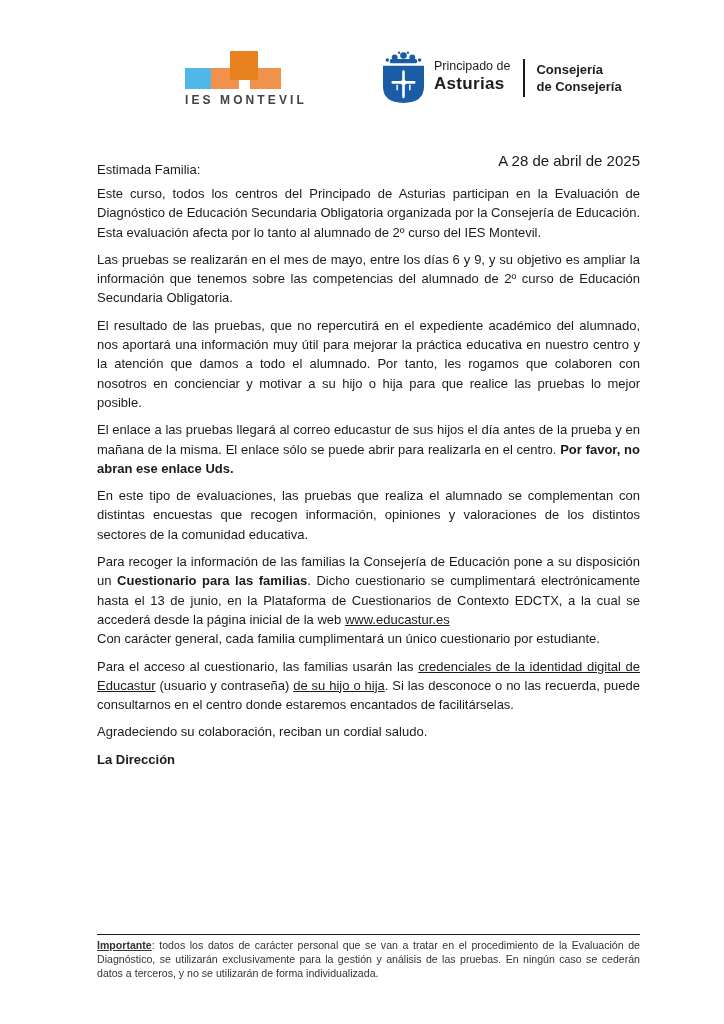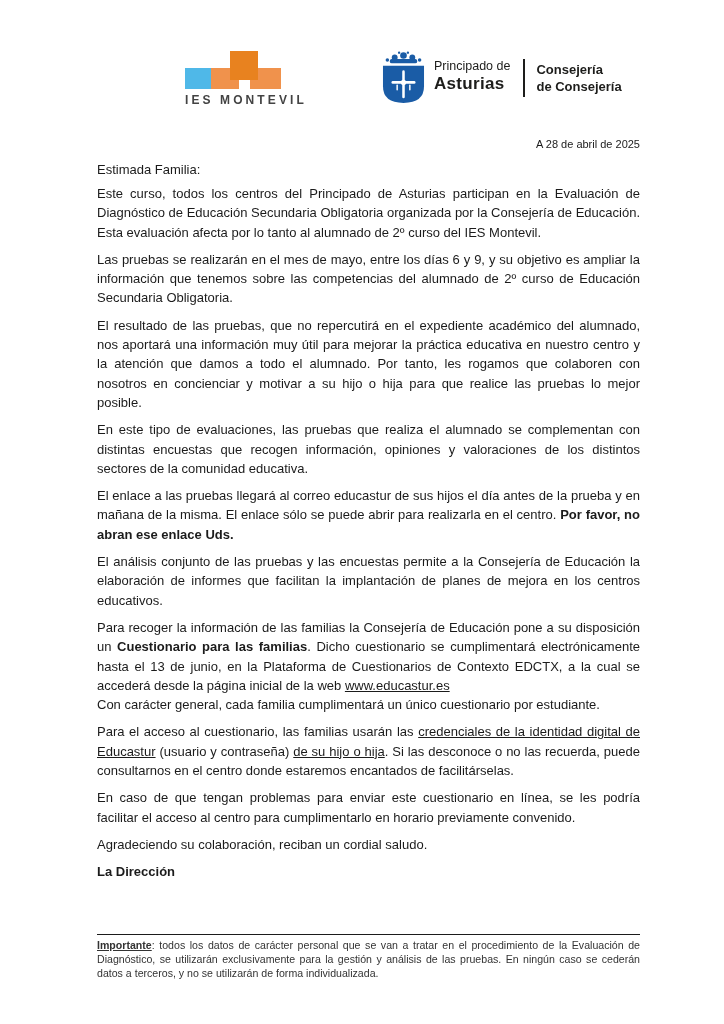--- a/index.html
+++ b/index.html
@@ -26,21 +26,21 @@
   }
   
   .ast-logo{position:absolute;left:382px;top:51px;display:flex;align-items:center;}
   .ast-shield{flex:0 0 auto;}
   .ast-names{margin-left:9px;color:#1d1d1b;}
   .ast-line1{font-size:12.5px;font-weight:normal;line-height:13px;}
   .ast-line2{font-size:17px;font-weight:bold;line-height:22px;letter-spacing:.3px;}
   .ast-divider{width:2px;height:38px;background:#1d1d1b;margin:0 11px 0 13px;}
   .ast-dept{font-size:13px;font-weight:bold;color:#1d1d1b;line-height:17px;}
   
-  .date{position:absolute;top:138px;right:84px;font-size:11px;}
+  .date{position:absolute;top:152px;right:84px;font-size:15px;}
   .greeting{position:absolute;top:162px;left:97px;font-size:13px;}
   .body{
     position:absolute;top:184px;left:97px;width:543px;
     font-size:13px;line-height:19.3px;
   }
   .body p{margin:0 0 8px;text-align:justify;}
   .b{font-weight:bold;}
   .u{text-decoration:underline;}
   
   .footer{position:absolute;left:97px;top:934px;width:543px;}
@@ -98,26 +98,24 @@
       <div>de Consejería</div>
     </div>
   </div>
 
   <div class="date">A 28 de abril de 2025</div>
   <div class="greeting">Estimada Familia:</div>
   <div class="body" id="paragraphs">
       <p><span>Este curso, todos los centros del Principado de Asturias participan en la Evaluación de Diagnóstico de Educación Secundaria Obligatoria organizada por la Consejería de Educación. Esta evaluación afecta por lo tanto al alumnado de 2º curso del IES Montevil.</span></p>
       <p><span>Las pruebas se realizarán en el mes de mayo, entre los días 6 y 9, y su objetivo es ampliar la información que tenemos sobre las competencias del alumnado de 2º curso de Educación Secundaria Obligatoria.</span></p>
       <p><span>El resultado de las pruebas, que no repercutirá en el expediente académico del alumnado, nos aportará una información muy útil para mejorar la práctica educativa en nuestro centro y la atención que damos a todo el alumnado. Por tanto, les rogamos que colaboren con nosotros en concienciar y motivar a su hijo o hija para que realice las pruebas lo mejor posible.</span></p>
+      <p><span>El enlace a las pruebas llegará al correo educastur de sus hijos el día antes de la prueba y en mañana de la misma. El enlace sólo se puede abrir para realizarla en el centro. </span><span class="b">Por favor, no abran ese enlace Uds.</span></p>
       <p><span>En este tipo de evaluaciones, las pruebas que realiza el alumnado se complementan con distintas encuestas que recogen información, opiniones y valoraciones de los distintos sectores de la comunidad educativa.</span></p>
-      <p><span>El enlace a las pruebas llegará al correo educastur de sus hijos el día antes de la prueba y en mañana de la misma. El enlace sólo se puede abrir para realizarla en el centro. </span><span class="b">Por favor, no abran ese enlace Uds.</span></p>
-      <p><span>El análisis conjunto de las pruebas y las encuestas permite a la Consejería de Educación la elaboración de informes que facilitan la implantación de planes de mejora en los centros educativos.</span></p>
       <p><span>Para recoger la información de las familias la Consejería de Educación pone a su disposición un </span><span class="b">Cuestionario para las familias</span><span>. Dicho cuestionario se cumplimentará electrónicamente hasta el 13 de junio, en la Plataforma de Cuestionarios de Contexto EDCTX, a la cual se accederá desde la página inicial de la web </span><span class="u">www.educastur.es</span><br><span>Con carácter general, cada familia cumplimentará un único cuestionario por estudiante.</span></p>
       <p><span>Para el acceso al cuestionario, las familias usarán las </span><span class="u">credenciales de la identidad digital de Educastur</span><span> (usuario y contraseña) </span><span class="u">de su hijo o hija</span><span>. Si las desconoce o no las recuerda, puede consultarnos en el centro donde estaremos encantados de facilitárselas.</span></p>
-      <p><span>En caso de que tengan problemas para enviar este cuestionario en línea, se les podría facilitar el acceso al centro para cumplimentarlo en horario previamente convenido.</span></p>
       <p><span>Agradeciendo su colaboración, reciban un cordial saludo.</span></p>
       <p><span class="b">La Dirección</span></p>
     </div>
 
   <div class="footer">
     <hr class="footer-rule">
     <p id="footer-note"><span class="b u">Importante</span><span>: todos los datos de carácter personal que se van a tratar en el procedimiento de la Evaluación de Diagnóstico, se utilizarán exclusivamente para la gestión y análisis de las pruebas. En ningún caso se cederán datos a terceros, y no se utilizarán de forma individualizada.</span></p>
   </div>
 
 </div>

